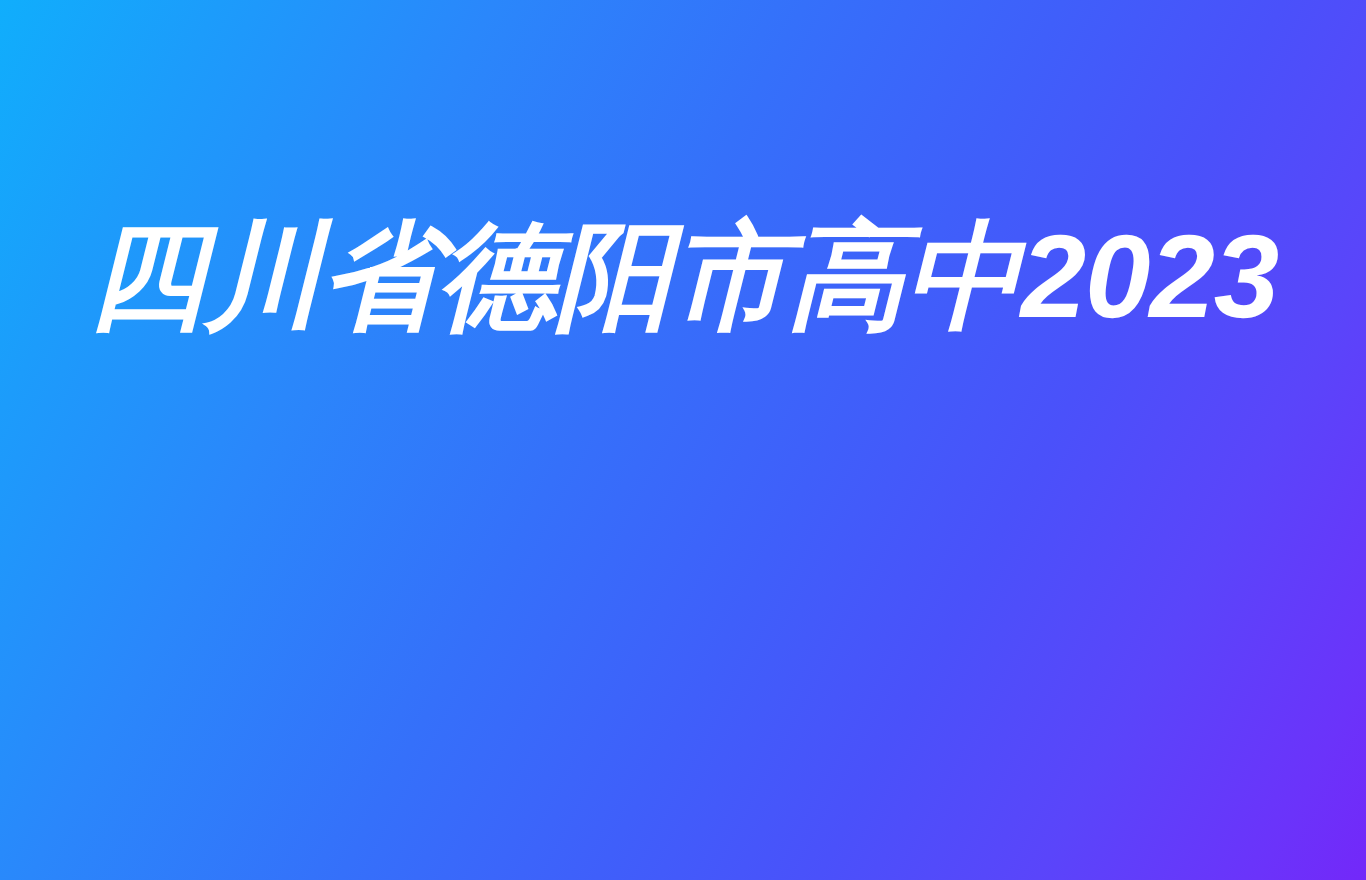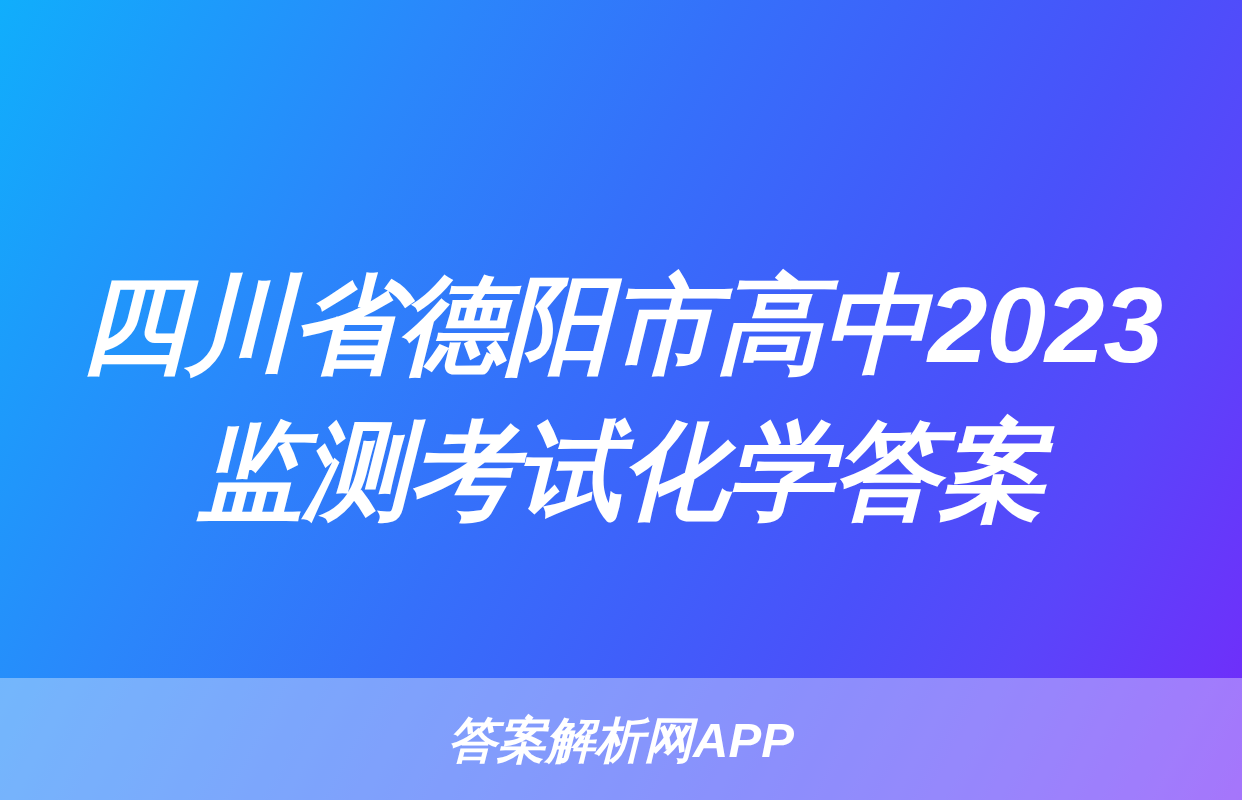--- a/index.html
+++ b/index.html
@@ -30,21 +30,21 @@
   
   .title-block {
     position: absolute;
     left: 0;
     right: 0;
     top: 178px;
     height: 440px;
     display: flex;
     flex-direction: column;
     align-items: center;
-    justify-content: center;
+    justify-content: space-between;
     box-sizing: border-box;
     padding: 0 24px;
   }
 
   .title-line {
     display: block;
     width: 100%;
     text-align: center;
     color: #ffffff;
     font-size: 108px;
@@ -84,20 +84,16 @@
     transform: translateY(1px);
   }
 </style>
 </head>
 <body>
 
 <div id="poster">
 
   <div class="title-block">
     <span class="title-line l1">四川省德阳市高中2023</span>
-    <span class="title-line l3">监测考试化学答案</span>
   </div>
 
-  <div class="footer-band">
-    <span class="watermark">答案解析网APP</span>
-  </div>
 
 </div>
 
 </body></html>

